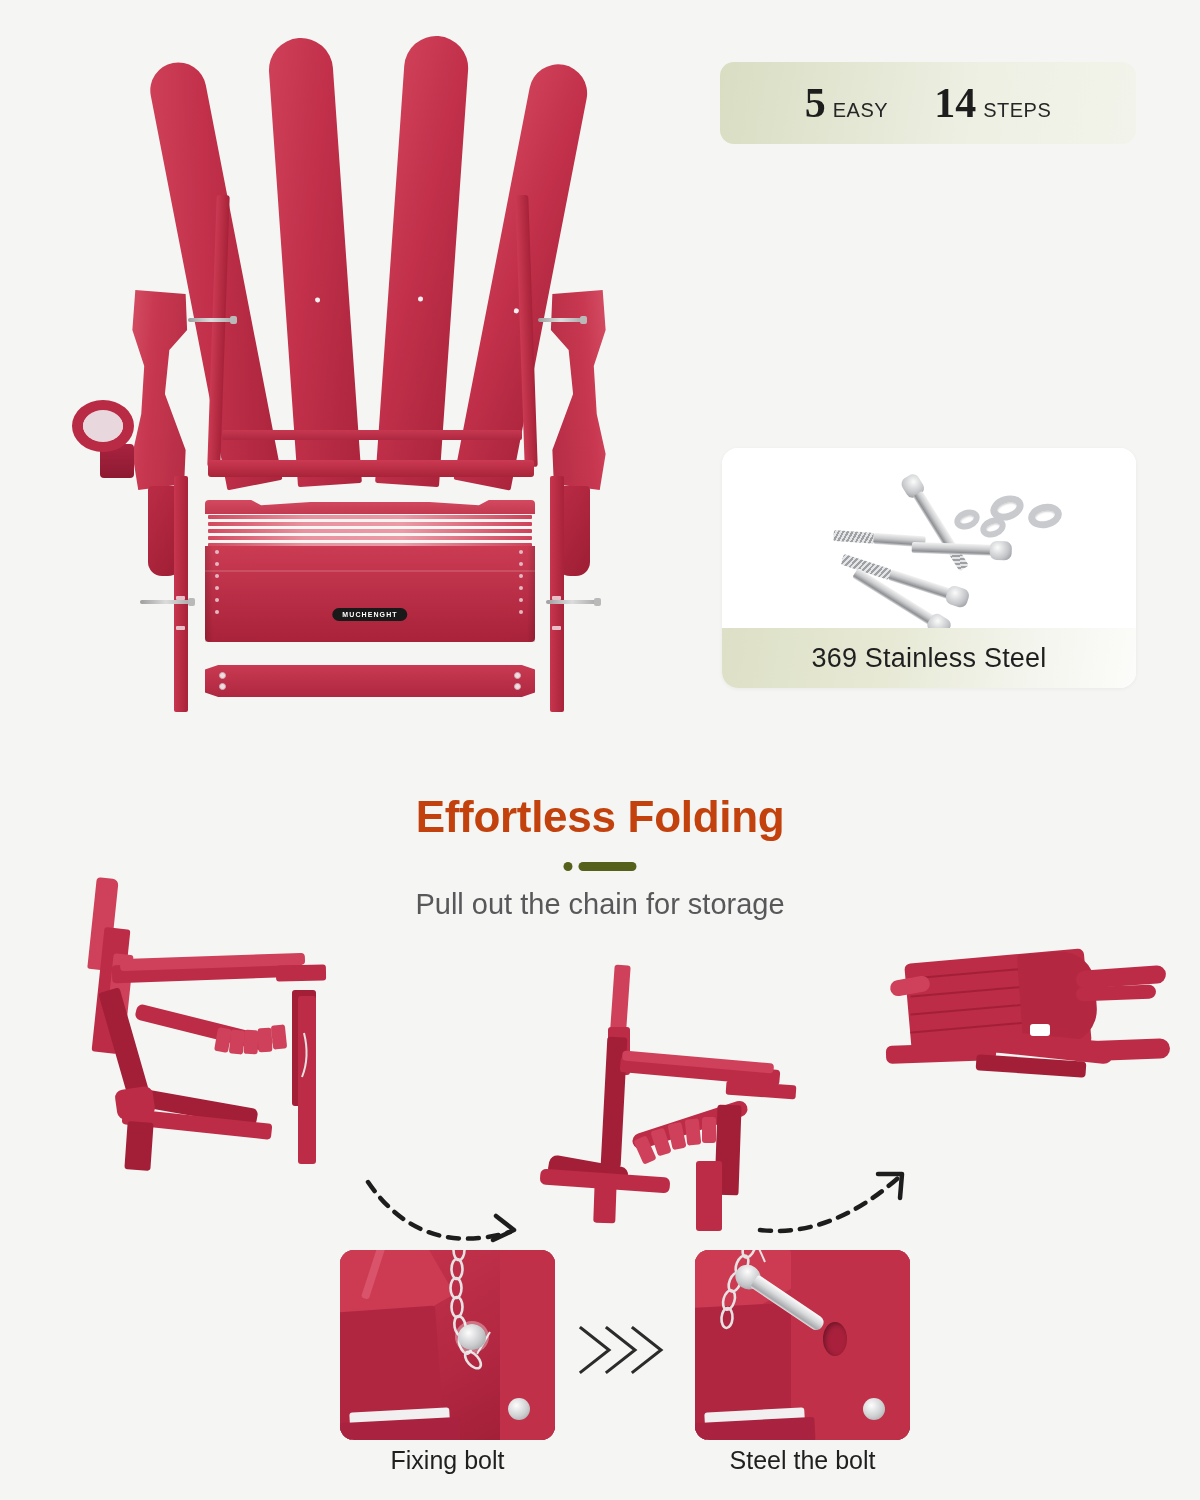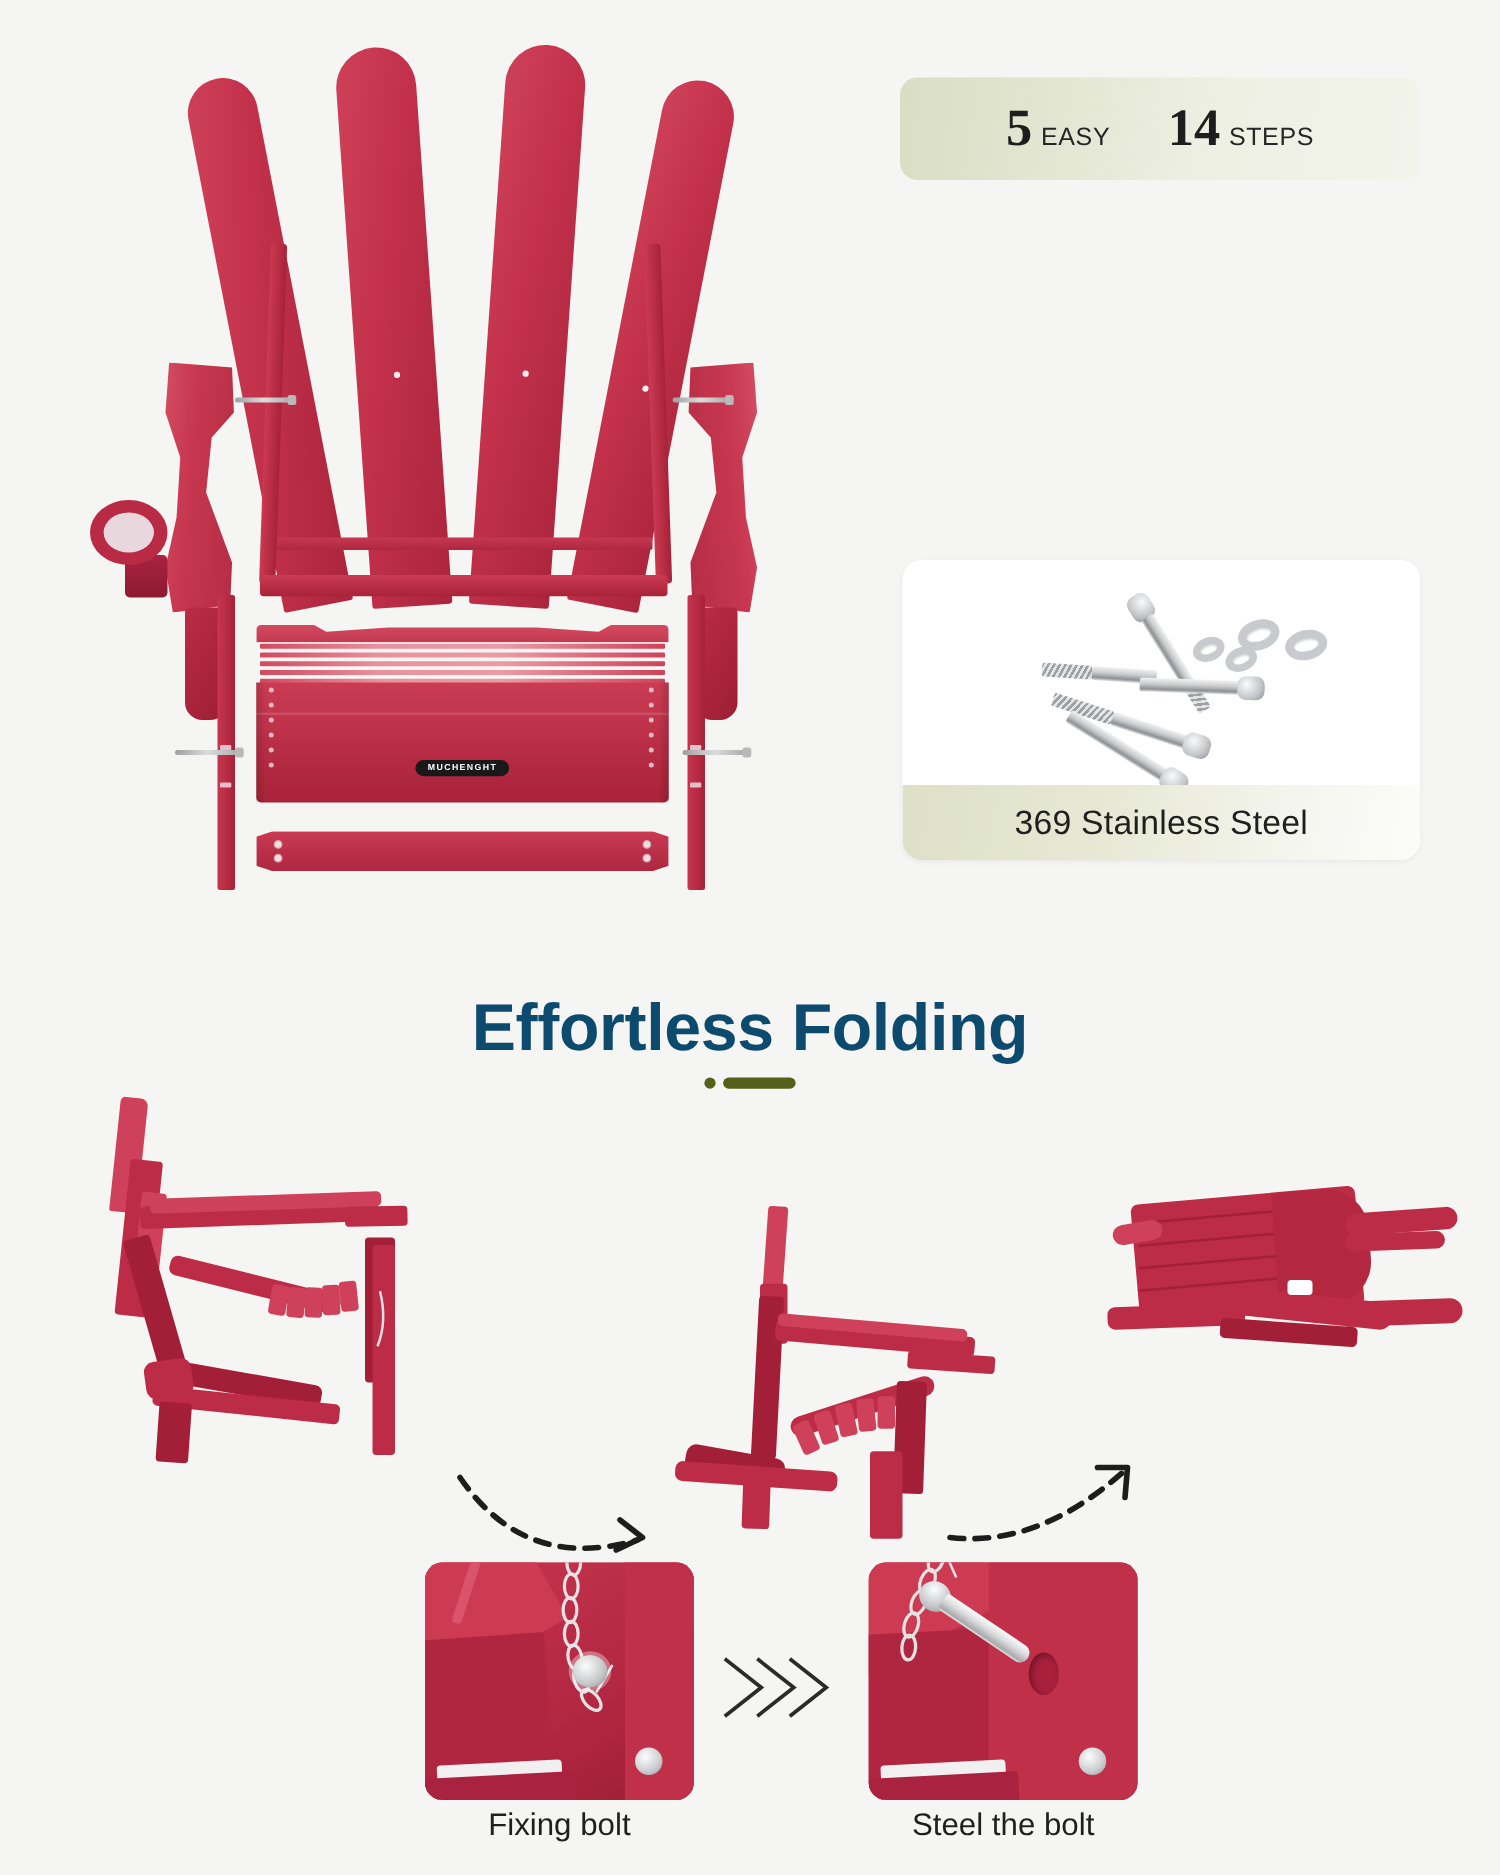--- a/index.html
+++ b/index.html
@@ -207,21 +207,21 @@
     border:7px solid #c8cacd;
     background:transparent;
     box-shadow:inset 0 1px 2px rgba(0,0,0,0.2);
   }
 
   
   .fold-section { position:absolute; left:0; top:770px; width:1200px; height:730px; }
 
   .fold-title {
     position:absolute; left:0; top:22px; width:1200px; text-align:center;
-    font-size:53px; font-weight:800; color:#0c4a6e; letter-spacing:-0.3px;
+    font-size:44px; font-weight:800; color:#c2410c; letter-spacing:-0.3px;
   }
   .divider {
     position:absolute; left:50%; top:92px; transform:translateX(-50%);
     display:flex; align-items:center; gap:6px;
   }
   .divider .dot { width:9px; height:9px; border-radius:50%; background:#55611a; }
   .divider .bar { width:58px; height:9px; border-radius:5px; background:#55611a; }
   .fold-sub {
     position:absolute; left:0; top:118px; width:1200px; text-align:center;
     font-size:29px; color:#58585a;
@@ -412,20 +412,21 @@
   </div>
 </div>
 
 <div class="fold-section">
 
   <div class="fold-title">Effortless Folding</div>
   <div class="divider">
     <span class="dot"></span>
     <span class="bar"></span>
   </div>
+  <div class="fold-sub">Pull out the chain for storage</div>
 
   <div class="fold-row">
 
     <div class="chair-stage cs1">
       <div class="pc lt" style="left:22px; top:8px;  width:22px; height:92px; transform:rotate(6deg); border-radius:4px 6px 2px 2px;"></div>
       <div class="pc" style="left:28px; top:58px; width:26px; height:125px; transform:rotate(6deg);"></div>
       <div class="pc lt" style="left:40px; top:84px; width:20px; height:70px; transform:rotate(6deg);"></div>
       <div class="pc" style="left:42px; top:92px; width:190px; height:18px; transform:rotate(-2deg); border-radius:4px;"></div>
       <div class="pc lt" style="left:50px; top:86px; width:185px; height:12px; transform:rotate(-2deg); border-radius:4px;"></div>
       <div class="pc" style="left:206px; top:95px; width:50px; height:16px; transform:rotate(-1deg); border-radius:3px;"></div>

